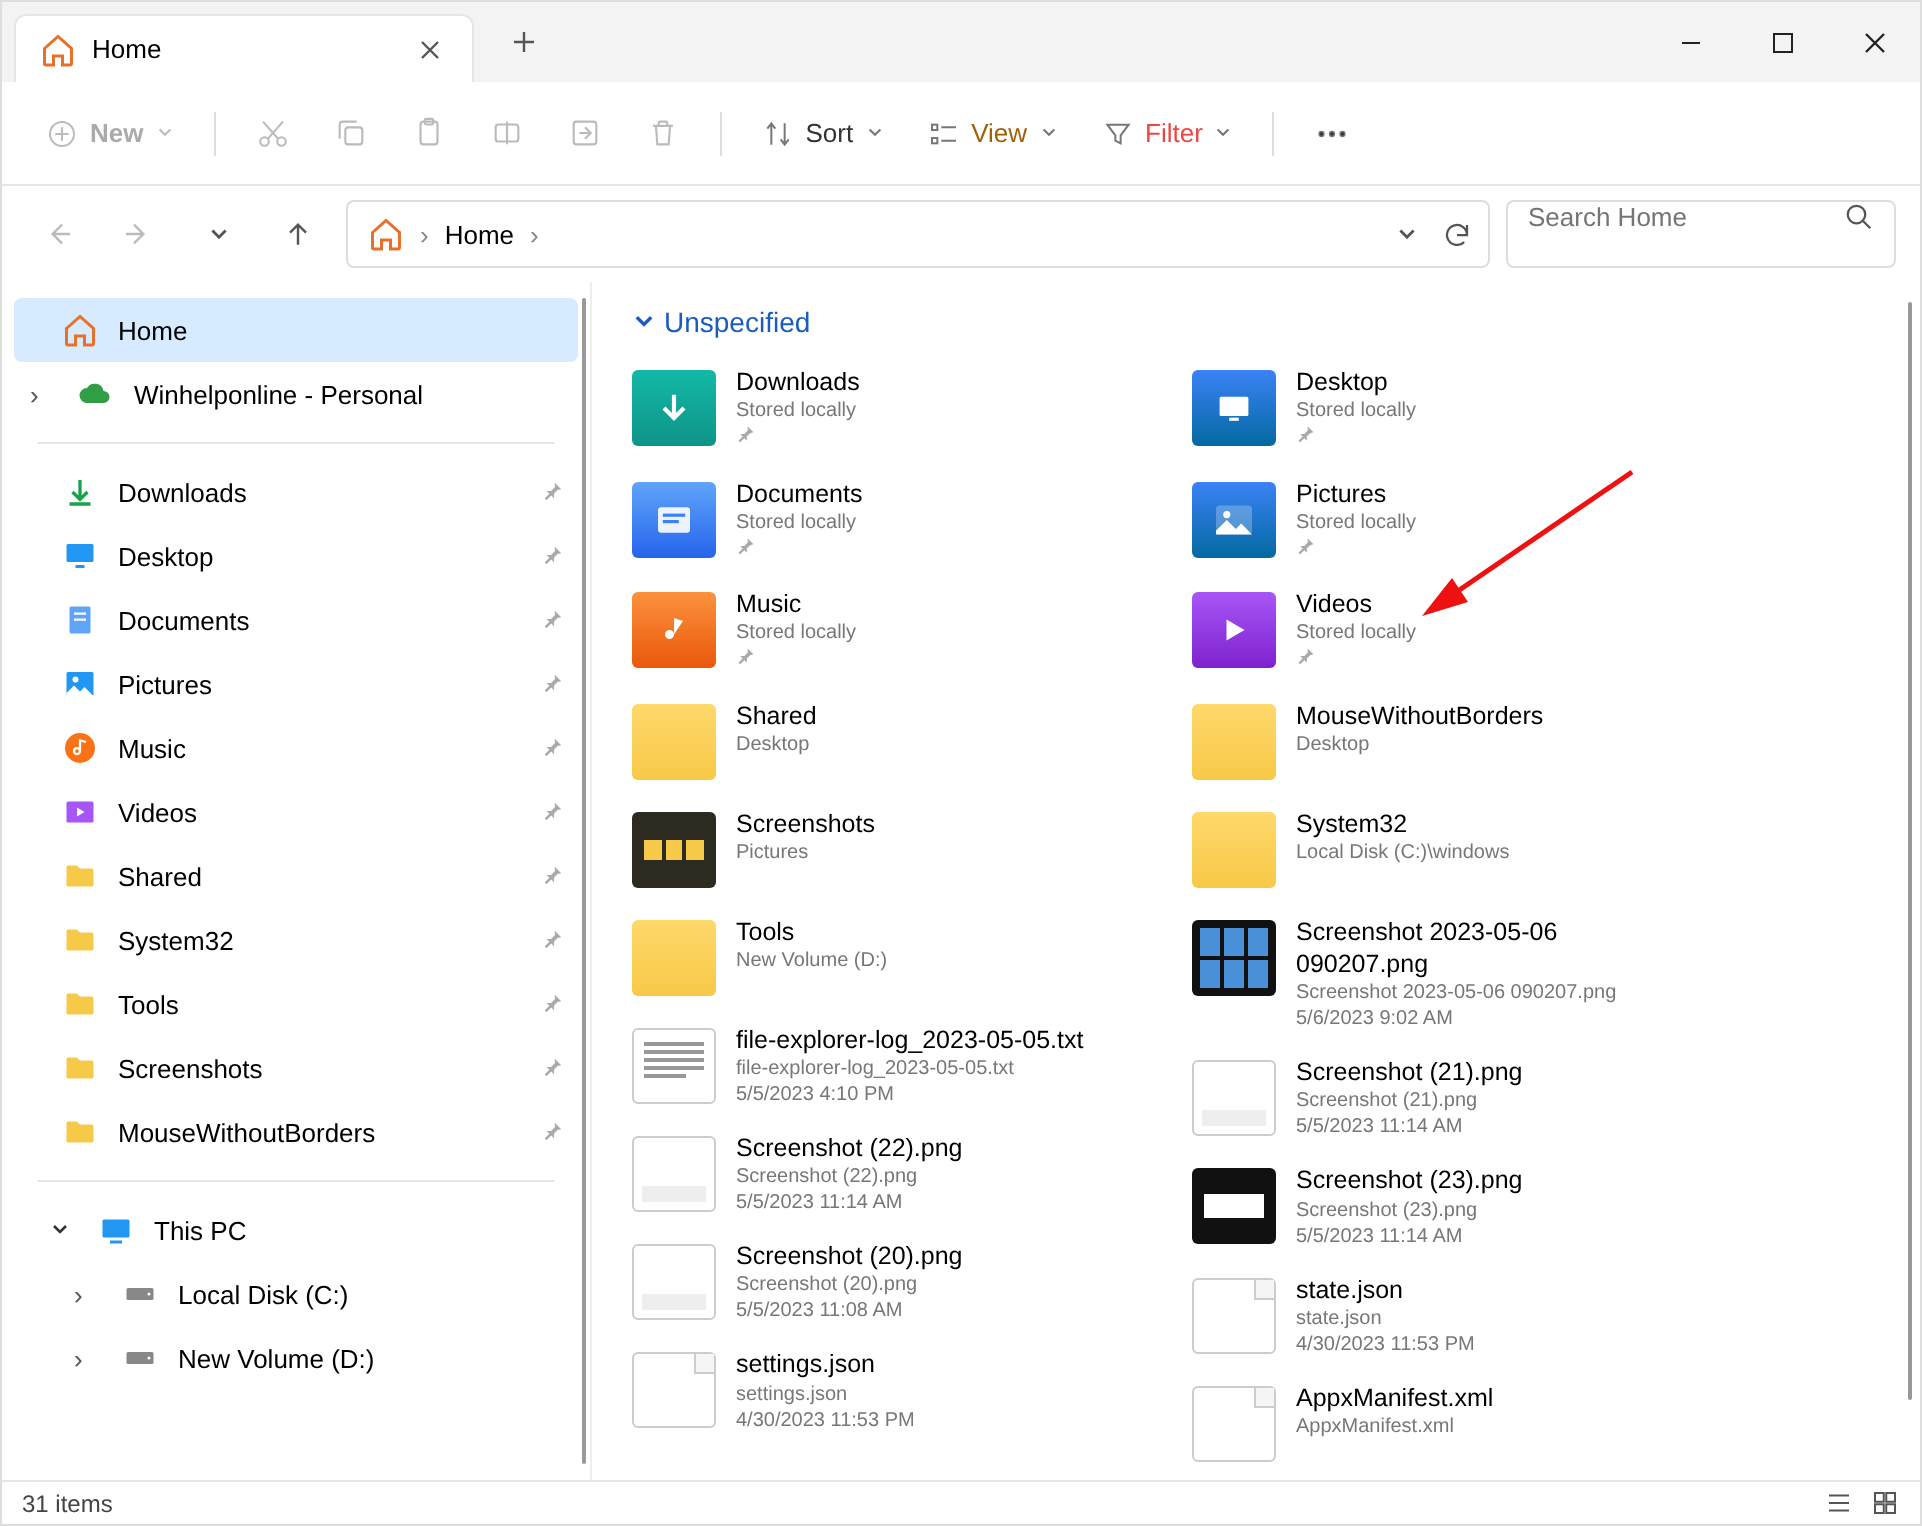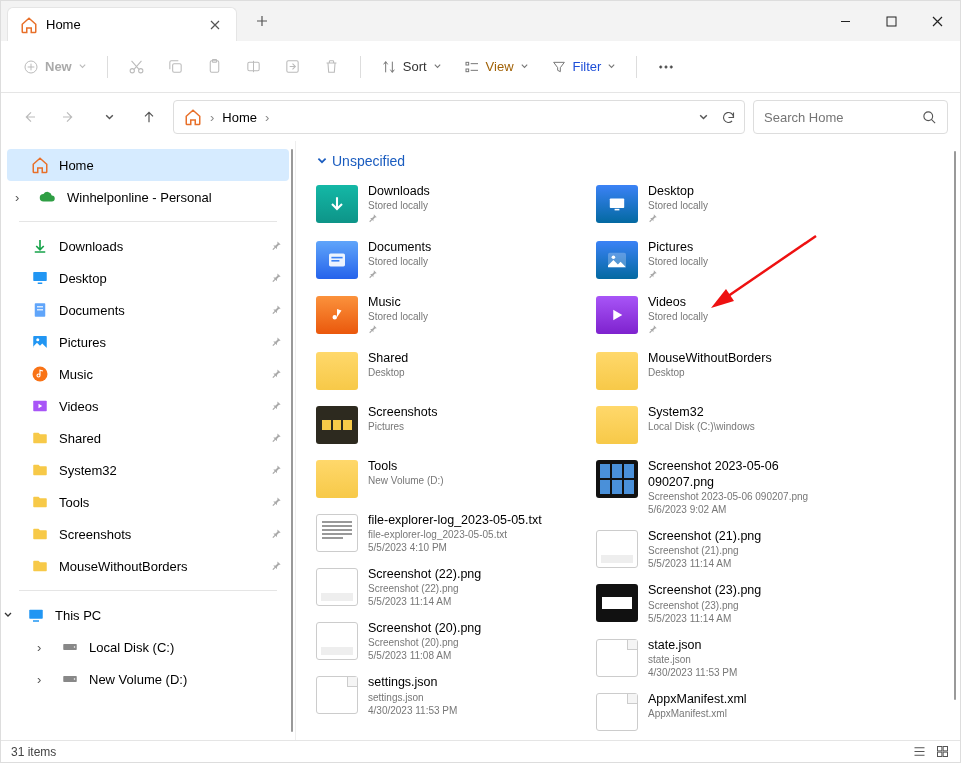--- a/index.html
+++ b/index.html
@@ -23,21 +23,21 @@
   .tsep { width: 1px; height: 22px; background: #ddd; margin: 0 6px; }
 
   
   .navbar { height: 48px; display: flex; align-items: center; padding: 0 12px; gap: 8px; background: #fff; }
   .nbtn { width: 32px; height: 32px; display: flex; align-items: center; justify-content: center; color: #555; border-radius: 4px; }
   .nbtn.disabled { color: #bbb; }
   .addr { flex: 1; height: 34px; border: 1px solid #ddd; border-radius: 4px; display: flex; align-items: center; padding: 0 10px; gap: 8px; position: relative; }
   .addr .chev { color: #888; }
   .crumb { display: flex; align-items: center; gap: 6px; }
   .addr-right { position: absolute; right: 8px; display: flex; align-items: center; gap: 12px; color: #555; }
-  .search { width: 195px; height: 34px; border: 1px solid #ddd; border-radius: 4px; display: flex; align-items: center; justify-content: space-between; padding: 0 10px; color: #777; }
+  .search { width: 195px; height: 34px; border: 1px solid #ddd; border-radius: 4px; display: flex; align-items: flex-start; justify-content: space-between; padding: 0 10px; color: #777; }
   .search input { border: none; outline: none; width: 150px; font-size: 13px; color: #333; background: transparent; }
 
   
   .body { flex: 1; display: flex; overflow: hidden; }
   .nav { width: 295px; border-right: 1px solid #eee; padding-top: 8px; overflow-y: auto; position: relative; }
   .nav-scroll { position: absolute; right: 2px; top: 8px; bottom: 8px; width: 2px; background: #999; border-radius: 2px; }
   .navitem { display: flex; align-items: center; height: 32px; padding: 0 10px 0 30px; gap: 10px; cursor: pointer; }
   .navitem.active { background: #d6ebff; border-radius: 4px; margin: 0 6px; padding-left: 24px; }
   .navitem .expand { width: 14px; color: #555; }
   .navitem .pin { margin-left: auto; color: #aaa; width: 14px; }
@@ -184,21 +184,21 @@
         </svg>
       <span style="color:#a16207">View</span>
       <svg width="9" height="9" viewBox="0 0 10 10" fill="none" stroke="#666" stroke-width="1.2">
           <path d="M2 3l3 3 3-3"></path>
         </svg>
     </div>
     <div class="tbtn">
       <svg width="16" height="16" viewBox="0 0 24 24" fill="none" stroke="#555" stroke-width="1.5">
           <path d="M4 5h16l-6 8v6l-4-2v-4z"></path>
         </svg>
-      <span style="color:#1d4ed8">Filter</span>
+      <span style="color:#ef4444">Filter</span>
       <svg width="9" height="9" viewBox="0 0 10 10" fill="none" stroke="#666" stroke-width="1.2">
           <path d="M2 3l3 3 3-3"></path>
         </svg>
     </div>
     <div class="tsep"></div>
     <div class="tbtn">
       <svg width="18" height="18" viewBox="0 0 24 24" fill="#333">
           <circle cx="5" cy="12" r="1.6"></circle>
           <circle cx="12" cy="12" r="1.6"></circle>
           <circle cx="19" cy="12" r="1.6"></circle>
@@ -372,21 +372,21 @@
             <svg class="smico" viewBox="0 0 24 24" fill="#f7c948">
               <path d="M3 6a1 1 0 011-1h6l2 2h8a1 1 0 011 1v10a1 1 0 01-1 1H4a1 1 0 01-1-1z"></path>
             </svg>
             <span>MouseWithoutBorders</span>
             <span class="pin"><svg width="11" height="11" viewBox="0 0 24 24" fill="#aaa">
                 <path d="M14 3l7 7-4 1-4 4v5l-3-3-5 5-2-2 5-5-3-3h5l4-4z"></path>
               </svg></span>
           </div>
         </div>
       <div class="navsep"></div>
-      <div class="navitem" style="padding-left:2px">
+      <div class="navitem" style="padding-left:24px">
         <span class="expand"><svg width="10" height="10" viewBox="0 0 10 10" fill="none" stroke="#333" stroke-width="1.3">
               <path d="M2 3l3 3 3-3"></path>
             </svg></span>
         <svg class="smico" viewBox="0 0 24 24" fill="#2196f3">
             <rect x="3" y="5" width="18" height="12" rx="1"></rect>
             <rect x="8" y="19" width="8" height="2"></rect>
           </svg>
         <span>This PC</span>
       </div>
       <div id="drives">

